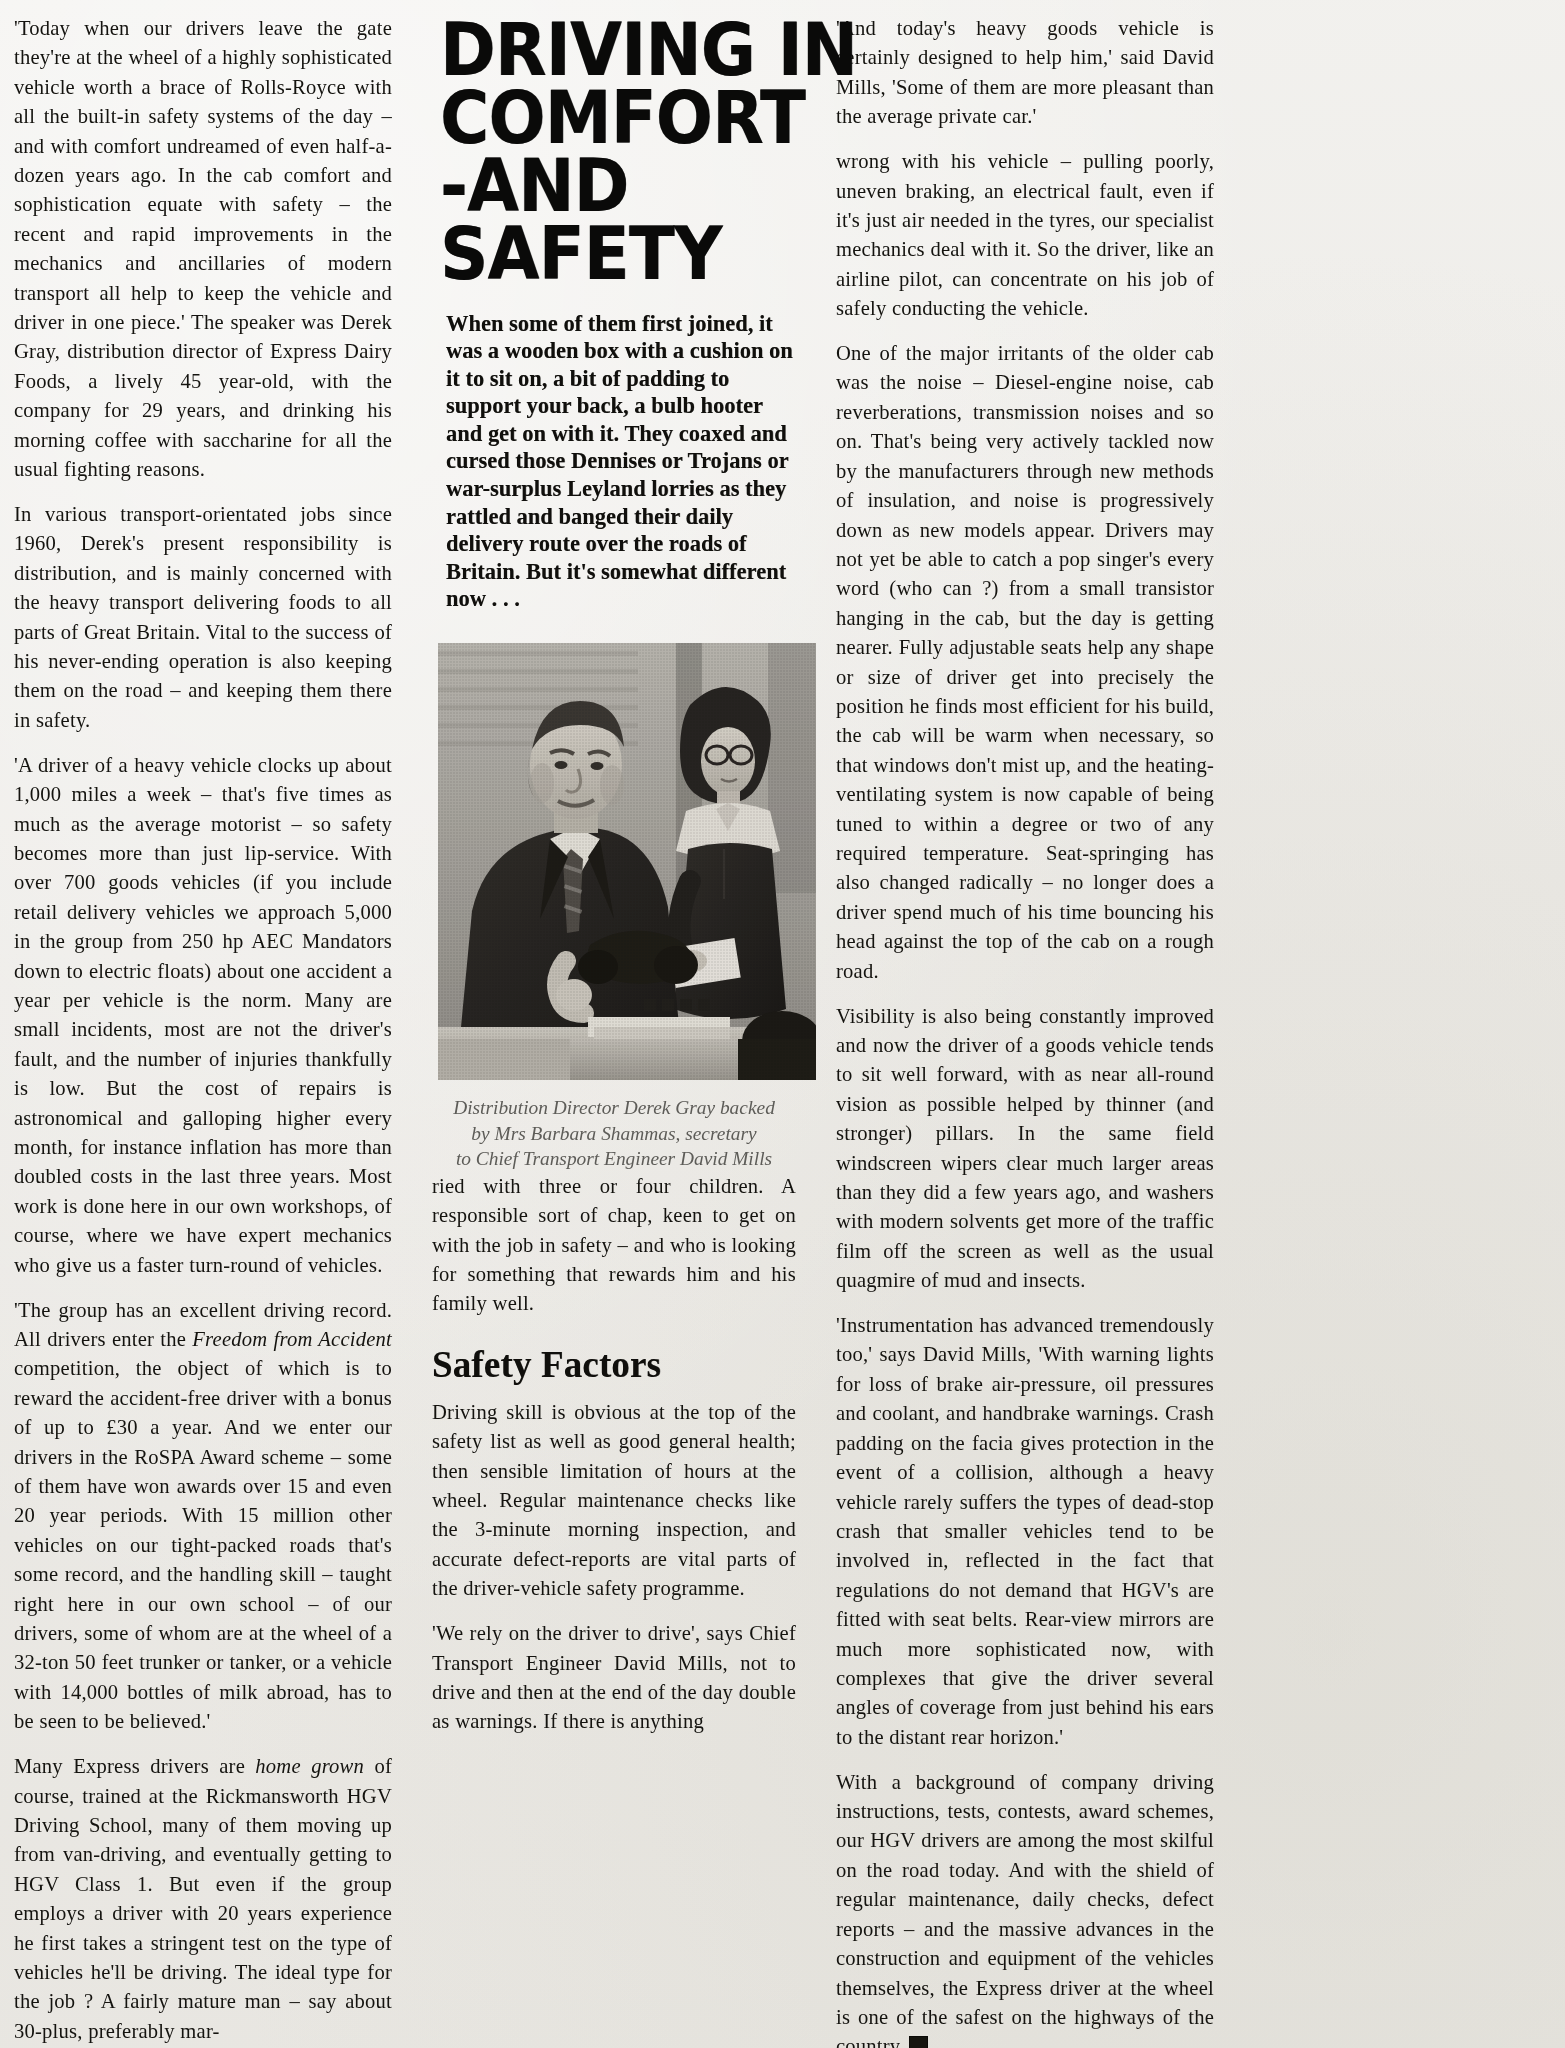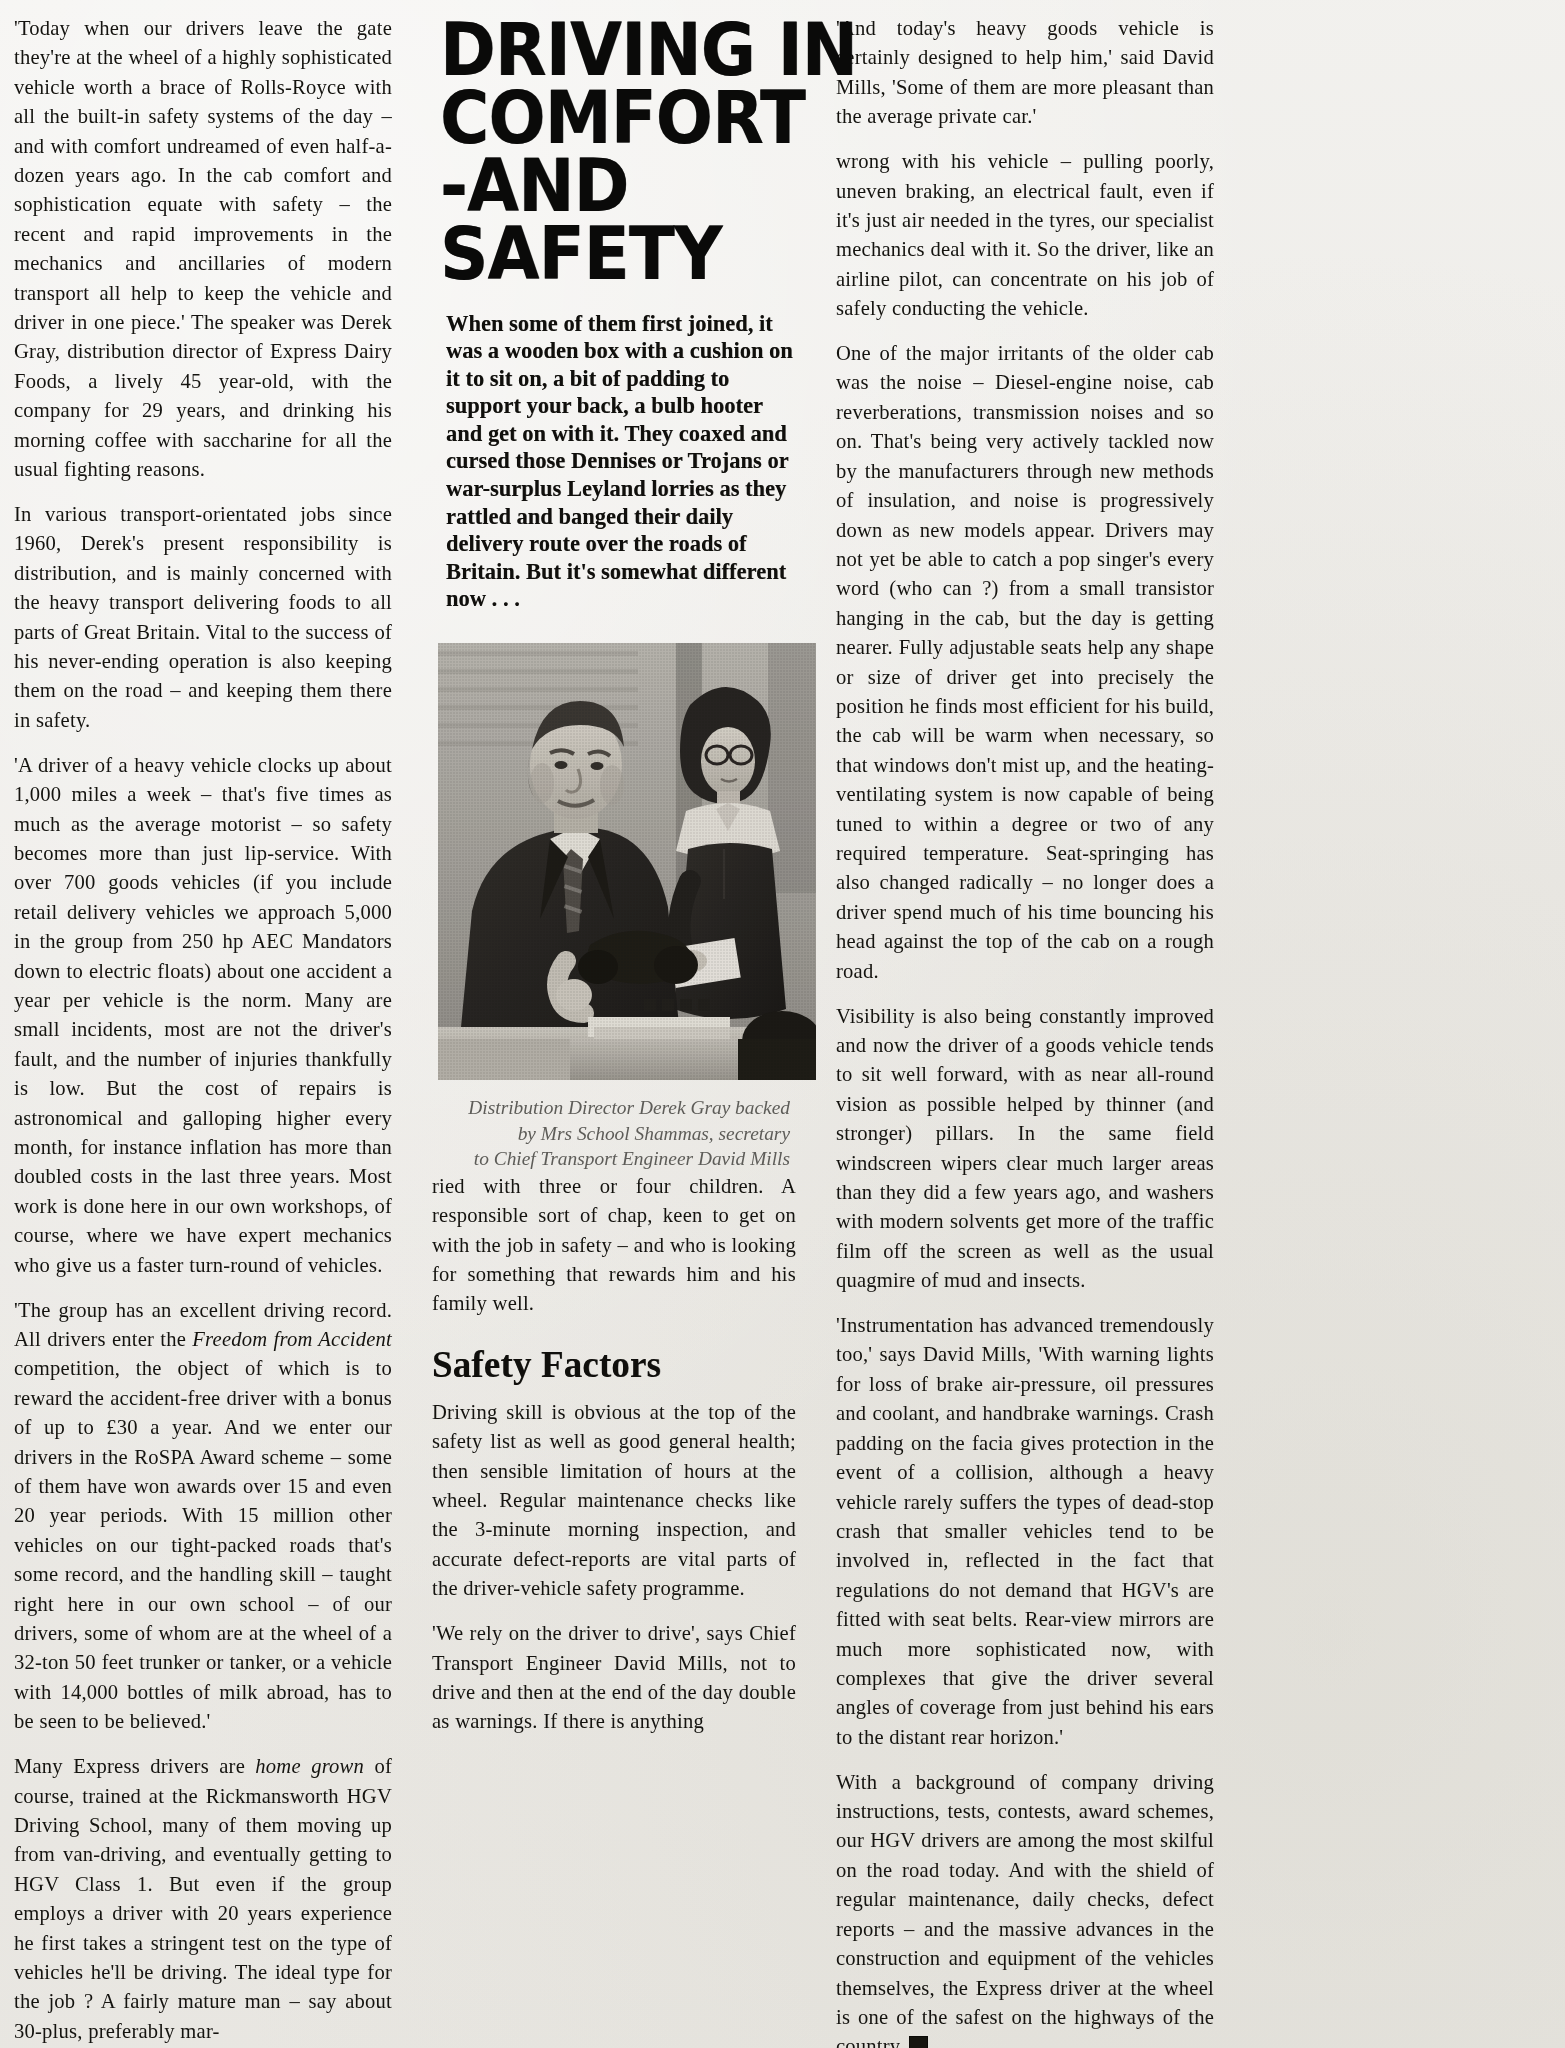--- a/index.html
+++ b/index.html
@@ -98,21 +98,21 @@
   }
   .photo-wrap svg { display: block; width: 100%; height: 100%; }
 
   
   .caption {
     font-family: "Liberation Serif", serif;
     font-style: italic;
     font-size: 19.4px;
     line-height: 25.6px;
     color: #5d5c58;
-    text-align: right;
+    text-align: center;
     margin: 15px 6px 0 6px;
   }
   .caption .cap-line { display: block; }
 
   
   .subhead {
     font-family: "Liberation Serif", serif;
     font-weight: 700;
     font-size: 37px;
     line-height: 32px;
@@ -285,21 +285,21 @@
           <ellipse cx="344" cy="398" rx="40" ry="30" fill="#14130e"></ellipse>
           <rect x="300" y="396" width="78" height="41" fill="#171610"></rect>
 
           <rect x="0" y="0" width="378" height="437" fill="url(#halftone)"></rect>
           <rect x="0" y="0" width="378" height="437" fill="#7a786f" opacity="0.07"></rect>
         </svg>
       </div>
 
       <div class="caption">
         <span class="cap-line">Distribution Director Derek Gray backed</span>
-        <span class="cap-line">by Mrs School Shammas, secretary</span>
+        <span class="cap-line">by Mrs Barbara Shammas, secretary</span>
         <span class="cap-line">to Chief Transport Engineer David Mills</span>
       </div>
 
       <p class="body mid-after-caption">ried with three or four children. A responsible sort of chap, keen to get on with the job in safety – and who is looking for something that rewards him and his family well.</p>
 
       <h2 class="subhead">Safety Factors</h2>
 
       <p class="body">Driving skill is obvious at the top of the safety list as well as good general health; then sensible limitation of hours at the wheel. Regular maintenance checks like the 3-minute morning inspection, and accurate defect-reports are vital parts of the driver-vehicle safety programme.</p>
       <p class="body">'We rely on the driver to drive', says Chief Transport Engineer David Mills, not to drive and then at the end of the day double as warnings. If there is anything</p>
     </div>

